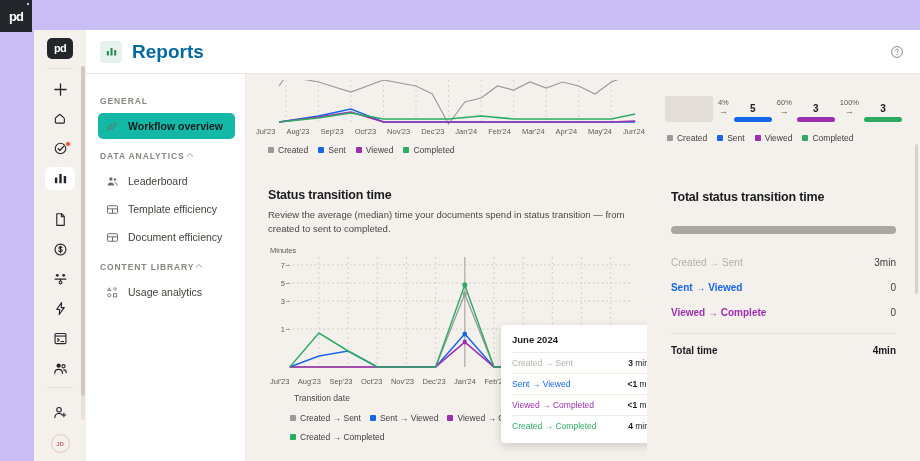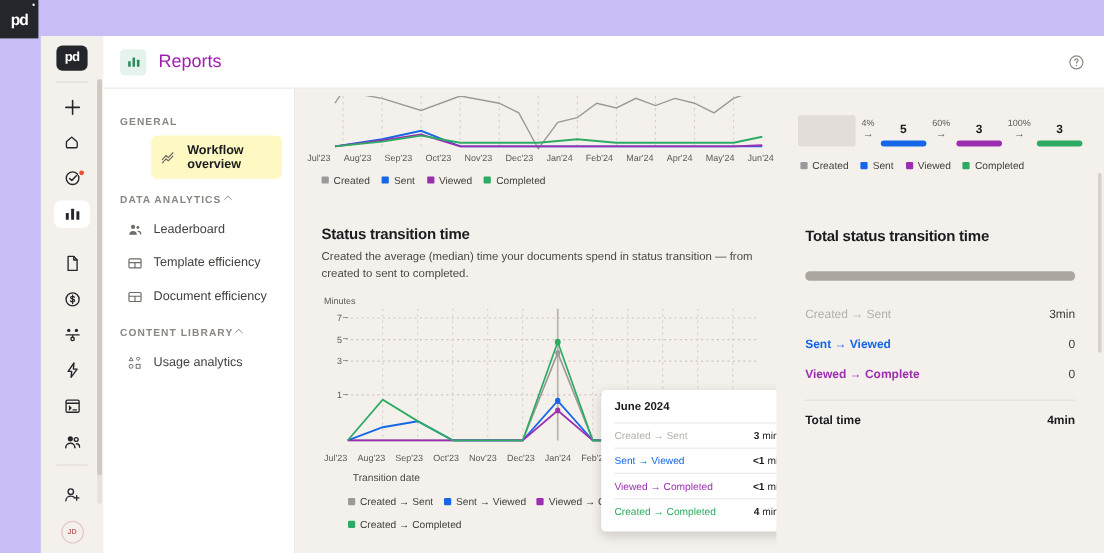--- a/index.html
+++ b/index.html
@@ -70,42 +70,42 @@
 
   
   .header {
     height:44px; background:#fff; display:flex; align-items:center;
     padding:0 16px 0 14px; border-bottom:1px solid #ebe7e2;
   }
   .header-icon {
     width:22px;height:22px;border-radius:4px;background:#e6f2ec;
     display:flex;align-items:center;justify-content:center;margin-right:10px;
   }
-  .header-title { font-size:15px; font-weight:400; color:#a21caf; }
+  .header-title { font-size:19px; font-weight:700; color:#0369a1; }
   .header-spacer { flex:1; }
   .help-icon { color:#8a8681; display:flex; }
 
   
   .body { display:flex; height:387px; }
 
   .sidebar {
     width:160px; background:#ffffff; border-right:1px solid #ebe7e2;
     padding:12px 10px 0 12px; flex-shrink:0;
   }
   .sec-label {
     font-size:8.5px; font-weight:700; letter-spacing:0.9px; color:#8a8681;
     text-transform:uppercase; margin:10px 0 7px 2px;
   }
   .sec-head { display:flex; align-items:center; justify-content:flex-start; padding-right:4px; }
   .sec-head .chev { color:#8a8681; display:flex; }
   .nav-item {
     display:flex; align-items:center; gap:9px; padding:6px 7px; border-radius:5px;
     font-size:10.5px; color:#43413f; margin-bottom:2px; cursor:pointer;
   }
-  .nav-item.active { background:#fef9c3; font-weight:700; color:#1b1c1f;margin-left:28px; }
+  .nav-item.active { background:#14b8a6; font-weight:700; color:#1b1c1f; }
   .nav-item .ic { width:14px;height:14px;display:flex;align-items:center;justify-content:center;color:#6e6a66;flex-shrink:0;}
 
   
   .content {
     flex:1; background:#f4f0ec; padding:0; position:relative; overflow:hidden;
     display:flex; gap:8px; padding:6px 8px 0 8px;
   }
   .col-left { width:410px; display:flex; flex-direction:column; gap:8px; }
   .col-right { flex:1; display:flex; flex-direction:column; gap:8px; }
 
@@ -432,21 +432,21 @@
               </span>
               <span class="legend-item">
                 <i class="sw" style="background:#2eab62"></i>
                 <span>Completed</span>
               </span>
             </div>
           </div>
 
           <div class="card card-status">
             <div class="card-title">Status transition time</div>
-            <div class="card-desc">Created the average (median) time your documents spend in status transition — from created to sent to completed.</div>
+            <div class="card-desc">Review the average (median) time your documents spend in status transition — from created to sent to completed.</div>
 
             <div class="yaxis-label">Minutes</div>
 
             <div class="plot-wrap">
               
               <div class="ytick" style="top:8px">7</div>
               <div class="ytick" style="top:26px">5</div>
               <div class="ytick" style="top:44px">3</div>
               <div class="ytick" style="top:72px">1</div>
 

